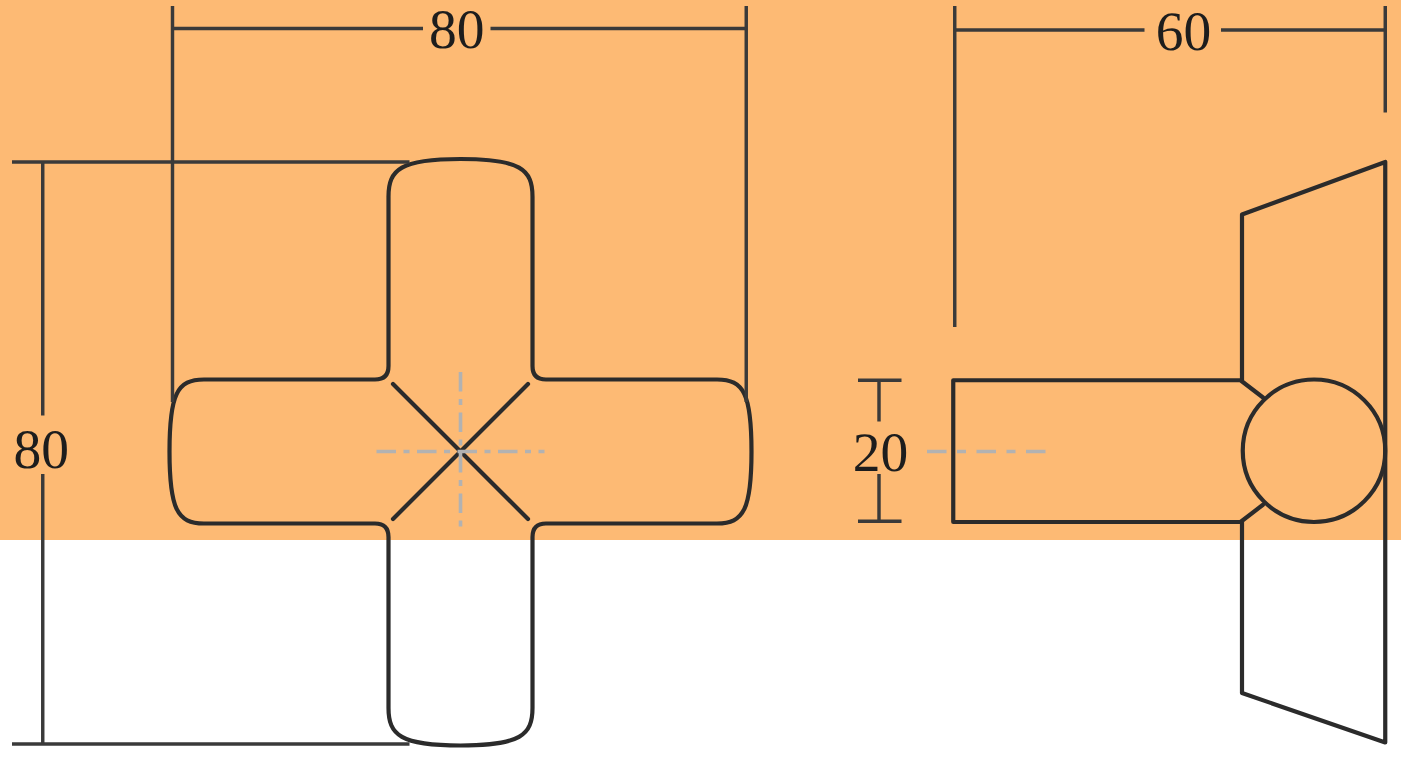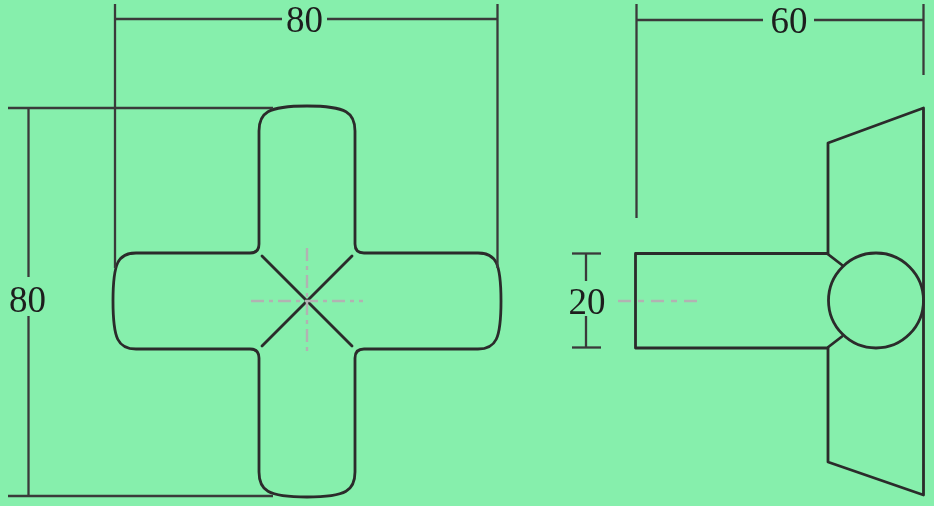--- a/index.html
+++ b/index.html
@@ -7,22 +7,22 @@
     padding: 0;
     background: #ffffff;
     width: 934px;
     height: 506px;
     overflow: hidden;
     font-family: "Liberation Serif", serif;
   }
   .drawing-wrap {
     position: relative;
     width: 934px;
-    height: 506px;
-    background: #86efac;
+    height: 360px;
+    background: #fdba74;
   }
   svg {
     display: block;
   }
   .dim-label {
     font-family: "Liberation Serif", serif;
     font-size: 37px;
     font-weight: 400;
   }
 </style>

